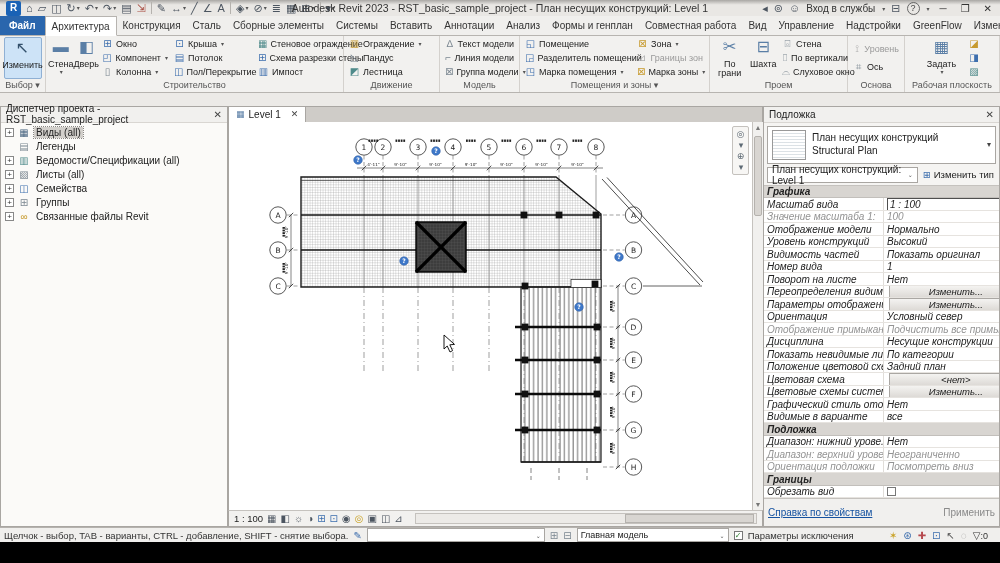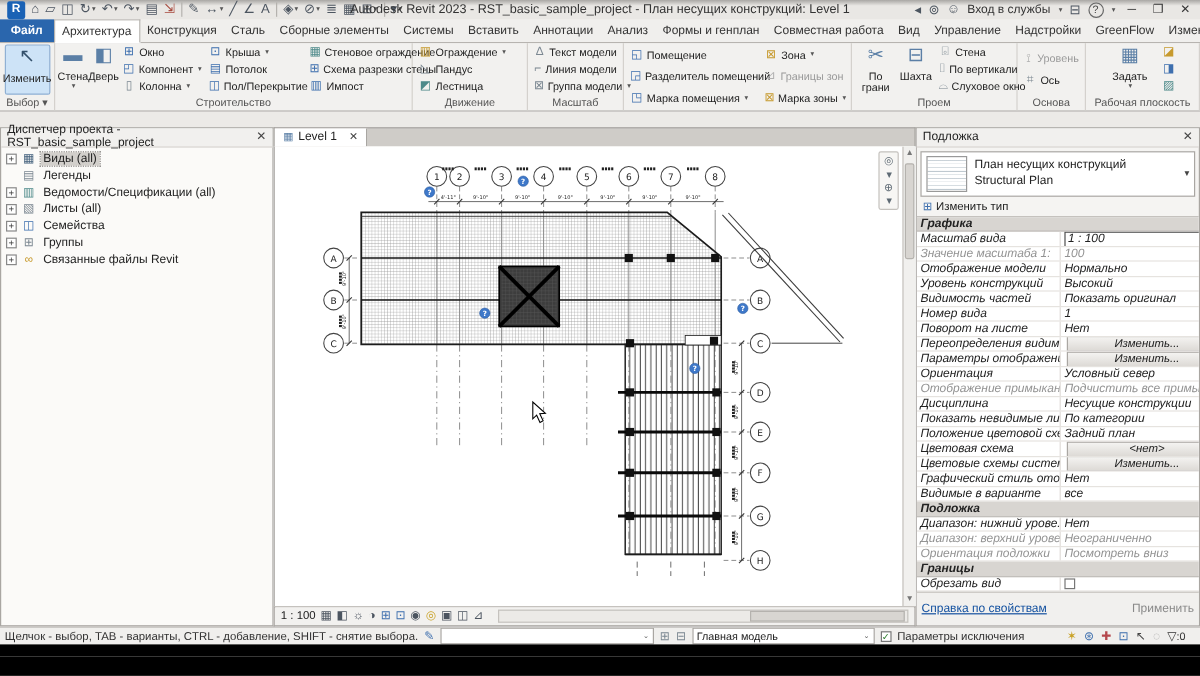--- a/index.html
+++ b/index.html
@@ -284,21 +284,21 @@
               <span class="si ic-g">⌐</span>
               <span>Линия модели</span>
             </div>
           <div class="sb">
               <span class="si ic-g">⊠</span>
               <span>Группа модели</span>
               <span class="caret">▾</span>
             </div>
         </div>
       </div>
-      <div class="plabel">Масштаб</div>
+      <div class="plabel">Модель</div>
     </div>
 
     <div class="panel" style="width:190px">
       <div class="pbody">
         <div class="sc" style="width:112px">
           <div class="sb">
               <span class="si ic-b">◱</span>
               <span>Помещение</span>
             </div>
           <div class="sb">
@@ -321,20 +321,21 @@
               <span class="si">⊿</span>
               <span>Границы зон</span>
             </div>
           <div class="sb">
               <span class="si ic-y">⊠</span>
               <span>Марка зоны</span>
               <span class="caret">▾</span>
             </div>
         </div>
       </div>
+      <div class="plabel"><span>Помещения и зоны</span> ▾</div>
     </div>
 
     <div class="panel" style="width:138px">
       <div class="pbody">
         <div class="bb" style="width:36px">
             <span class="bi ic-g">✂</span>
             <span>По грани</span>
           </div>
         <div class="bb" style="width:32px">
             <span class="bi ic-b">⊟</span>
@@ -721,20 +722,24 @@
       </div>
       <div class="typesel">
         <div class="typeimg"></div>
         <div class="typetext">
           <div>План несущих конструкций</div>
           <div>Structural Plan</div>
         </div>
         <span class="typecaret">▾</span>
       </div>
       <div class="selrow">
+        <div class="selcombo">
+          <span>План несущих конструкций: Level 1</span>
+            <span class="caret">⌄</span>
+        </div>
         <div class="edittype">
           <span class="si ic-b">⊞</span>
           <span>Изменить тип</span>
         </div>
       </div>
       <div class="pgridwrap">
         <div class="pgrid" id="pgrid">
             <div class="prow sec">
               <div class="pname">Графика</div>
             </div>

